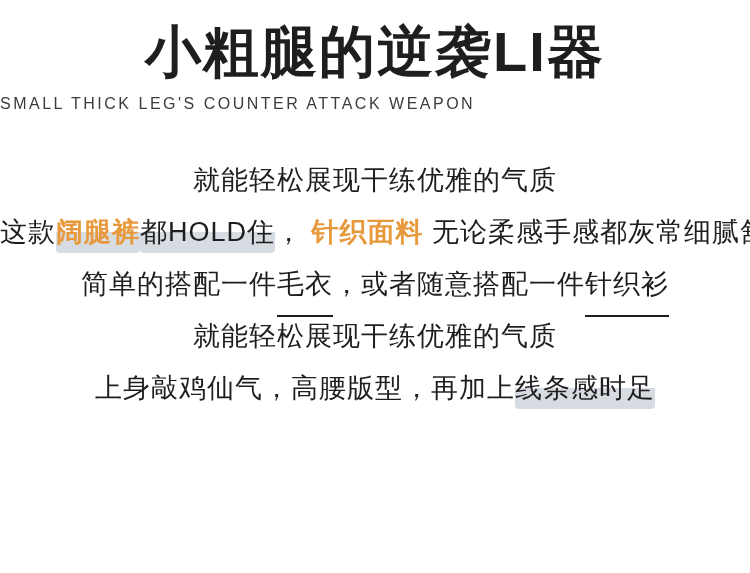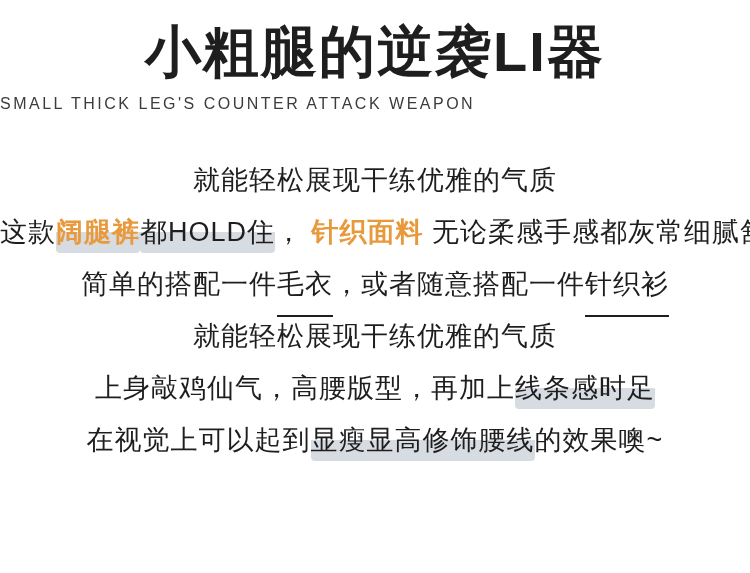--- a/index.html
+++ b/index.html
@@ -67,15 +67,14 @@
 
 <div class="page" style="--bg: #ffffff; --text: #1e1e1e; --subtitle: #3c3c3c; --accent: #E8993B; --hl: #D7DBE2;">
   <h1 class="title">小粗腿的逆袭LI器</h1>
   <div class="subtitle">SMALL THICK LEG'S COUNTER ATTACK WEAPON</div>
   <div class="body-lines" id="body-lines">
       <div class="line"><span class="seg normal">就能轻松展现干练优雅的气质</span></div>
       <div class="line"><span class="seg normal">这款</span><span class="seg orange highlight">阔腿裤</span><span class="seg normal highlight">都HOLD住</span><span class="seg normal">， </span><span class="seg orange">针织面料</span><span class="seg normal"> 无论柔感手感都灰常细腻舒适~</span></div>
       <div class="line"><span class="seg normal">简单的搭配一件</span><span class="seg underline">毛衣</span><span class="seg normal">，或者随意搭配一件</span><span class="seg underline">针织衫</span></div>
       <div class="line"><span class="seg normal">就能轻松展现干练优雅的气质</span></div>
       <div class="line"><span class="seg normal">上身敲鸡仙气，高腰版型，再加上</span><span class="seg normal highlight">线条感时足</span></div>
-      <div class="line"><span class="seg normal">在视觉上可以起到</span><span class="seg normal highlight">显瘦显高修饰腰线</span><span class="seg normal">的效果噢~</span></div>
     </div>
 </div>
 
 </body></html>

